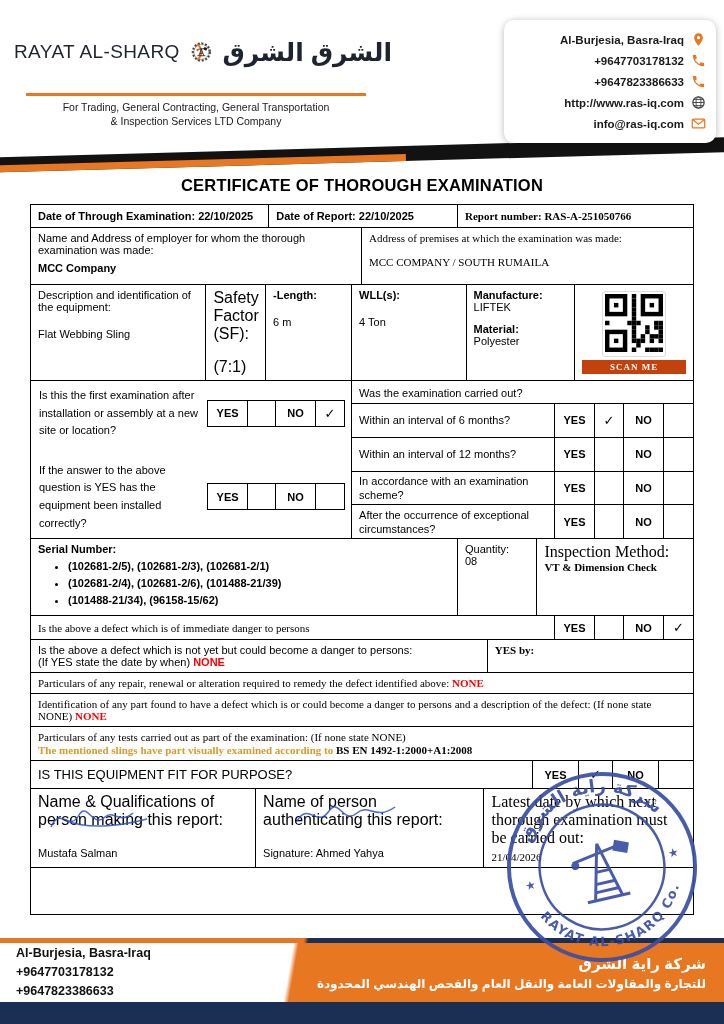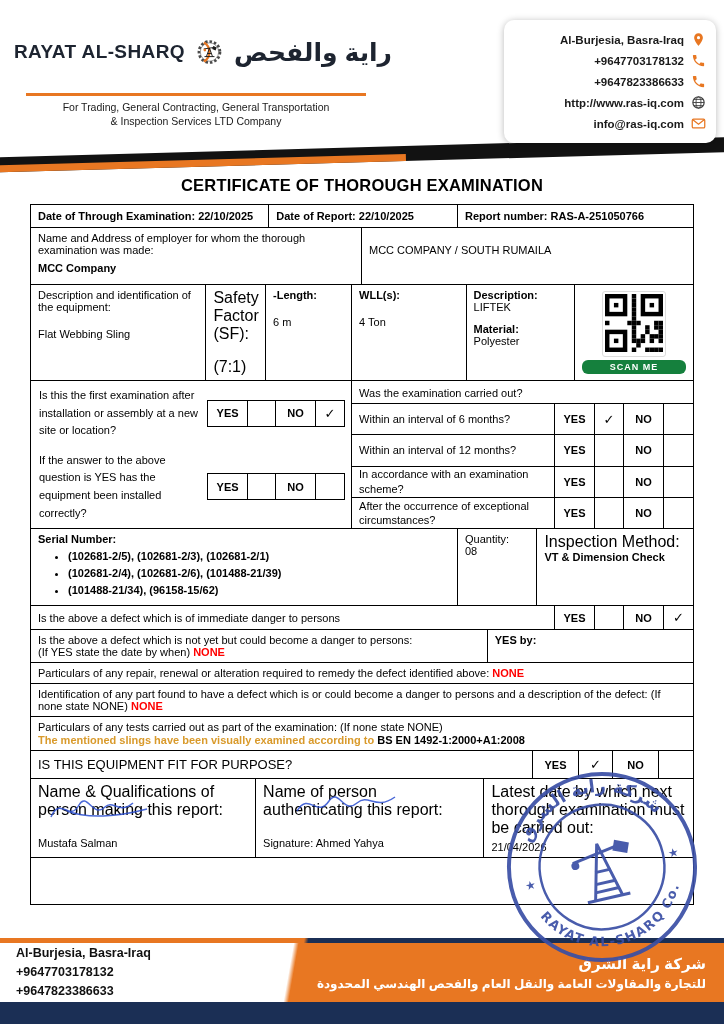--- a/index.html
+++ b/index.html
@@ -3,21 +3,21 @@
 <meta charset="utf-8">
 <style>
   * { margin:0; padding:0; box-sizing:border-box; }
   html,body { background:#fff; }
   body { width:724px; font-family:"Liberation Sans","DejaVu Sans",sans-serif; color:#000; }
   .page { position:relative; width:724px; height:1024px; background:#fff; overflow:hidden; }
 
   
   .header { position:relative; height:168px; }
   .logo-row { display:flex; align-items:center; gap:8px; padding:16px 0 0 14px; width:392px; justify-content:center; }
-  .name-en { font-size:19px; font-weight:bold; color:#1d2430; letter-spacing:.4px; white-space:nowrap; }
+  .name-en { font-size:19px; font-weight:normal; color:#1d2430; letter-spacing:.4px; white-space:nowrap; }
   .name-ar { font-size:25px; font-weight:bold; color:#1d2430; white-space:nowrap; }
   .orange-rule { width:340px; height:3px; background:#E87722; margin:5px 0 4px 26px; }
   .tagline { width:340px; margin-left:26px; text-align:center; font-size:10.5px; font-weight:normal; color:#1a1a1a; line-height:1.35; }
   .band-black { position:absolute; top:147px; left:-24px; width:790px; height:15px; background:#121212; transform:rotate(-1.6deg); }
   .band-orange { position:absolute; top:160px; left:-24px; width:430px; height:7px; background:#E87722; transform:rotate(-1.6deg); }
   .contact-card { position:absolute; top:20px; right:8px; width:212px; background:#fff; border-radius:10px; box-shadow:0 1px 7px rgba(0,0,0,.28); padding:9px 10px; z-index:6; }
   .contact-row { display:flex; align-items:center; justify-content:flex-end; gap:7px; padding:3px 0; font-size:11.5px; font-weight:bold; color:#1a1a1a; white-space:nowrap; }
   .cicon { width:15px; height:15px; flex:0 0 15px; display:inline-flex; }
   .cicon svg { width:15px; height:15px; }
 
@@ -40,45 +40,45 @@
   .r-dates { font-weight:bold; }
   .r-dates .cell { padding:5px 7px; white-space:nowrap; }
 
   .r-emp .cell { min-height:56px; }
   .r-emp .val { margin-top:6px; }
 
   .r-equip .cell { min-height:92px; }
   .gap-top { margin-top:15px; }
   .qr-cell { display:flex; flex-direction:column; align-items:center; justify-content:center; gap:3px; padding:4px; }
   .qr-frame { background:#fff; border:1px solid #ddd; padding:2px; border-radius:3px; }
-  .scanme { background:#15803d; color:#fff; font-size:9px; font-weight:bold; letter-spacing:1px; padding:2px 28px; border-radius:6px; }
-
-  
-  .q-left { width:48.5%; border-right:1px solid #000; display:flex; flex-direction:column; justify-content:center; padding:6px 6px; gap:12px; }
+  .scanme { background:#c2410c; color:#fff; font-size:9px; font-weight:bold; letter-spacing:1px; padding:2px 28px; border-radius:0; }
+
+  
+  .q-left { width:48.5%; border-right:1px solid #000; display:flex; flex-direction:column; justify-content:center; padding:6px 6px; gap:22px; }
   .q-block { display:flex; align-items:center; gap:6px; }
   .q-text { flex:1; line-height:1.6; padding-left:2px; }
   .ynbox { display:flex; border:1px solid #000; height:27px; flex:0 0 auto; }
   .ynbox > div { display:flex; align-items:center; justify-content:center; border-right:1px solid #000; font-weight:bold; }
   .ynbox > div:last-child { border-right:none; }
   .yn-l { width:40px; } .yn-c { width:28px; font-size:13px; }
   .q-right { flex:1; display:flex; flex-direction:column; }
   .qr-header { padding:6px 7px 4px; }
   .qr-row { display:flex; border-top:1px solid #000; flex:1; min-height:26px; }
   .q-lab { flex:1; padding:3px 7px; border-right:1px solid #000; display:flex; align-items:center; line-height:1.3; }
   .ycell { width:40px; border-right:1px solid #000; display:flex; align-items:center; justify-content:center; font-weight:bold; }
   .ccell { width:29px; border-right:1px solid #000; display:flex; align-items:center; justify-content:center; font-weight:bold; font-size:13px; }
   .trow .ccell:last-child, .qr-row .ccell:last-child { border-right:none; }
 
   .serial-list { margin:3px 0 2px 30px; font-weight:bold; line-height:1.55; }
 
   .fit-label { display:flex; align-items:center; font-weight:normal; font-size:13px; flex:1; }
   .fit-row .ycell { width:46px; } .fit-row .ccell { width:34px; }
   .fit-row { min-height:28px; }
 
-  .grow { flex:1; }
+  .grow { flex:1;font-family:Liberation Serif, serif; }
 
   .r-sign .cell { min-height:64px; position:relative; }
   .sig-svg { position:absolute; pointer-events:none; }
 
   
   .stamp { position:absolute; top:768px; left:503px; width:198px; height:198px; transform:rotate(-13deg); opacity:.92; z-index:10; }
 
   
   .footer { position:absolute; bottom:0; left:0; width:724px; z-index:5; }
   .footer-stripe { height:5px; background:linear-gradient(100deg,#E87722 42%, #1B2F55 42.6%); }
@@ -103,21 +103,21 @@
         <path d="M 28.5,61 A 29,29 0 0 0 28.5,11" stroke="#E87722" stroke-width="6" fill="none"></path>
         <g stroke="#1a1a1a" stroke-width="2.5" fill="none">
           <path d="M 35,48 L 43,26 L 51,48"></path>
           <path d="M 38,40 L 48,40"></path>
           <path d="M 28,28 L 56,24"></path>
           <path d="M 30,48 L 56,48"></path>
         </g>
         <path d="M 53,20 l 9,4 -3,8 -9,-4 z" fill="#1a1a1a"></path>
         <circle cx="31" cy="31" r="3.5" fill="#E87722"></circle>
       </svg>
-      <span class="name-ar">راية والفحص</span>
+      <span class="name-ar">الشرق الشرق</span>
     </div>
     <div class="orange-rule"></div>
     <div class="tagline">
       <div>For Trading, General Contracting, General Transportation</div>
       <div>&amp; Inspection Services LTD Company</div>
     </div>
 
     <div class="band-black"></div>
     <div class="band-orange"></div>
 
@@ -188,20 +188,21 @@
         <span>RAS-A-251050766</span>
       </div>
     </div>
 
     <div class="trow r-emp">
       <div class="cell" style="width:50%">
         <div>Name and Address of employer for whom the thorough examination was made:</div>
         <div class="val strong">MCC Company</div>
       </div>
       <div class="cell grow">
+        <div>Address of premises at which the examination was made:</div>
         <div class="val" style="margin-top:12px">MCC COMPANY / SOUTH RUMAILA</div>
       </div>
     </div>
 
     <div class="trow r-equip">
       <div class="cell" style="width:26.5%">
         <div>Description and identification of the equipment:</div>
         <div class="gap-top">Flat Webbing Sling</div>
       </div>
       <div class="cell lbl-sm" style="width:9%">
@@ -210,21 +211,21 @@
       </div>
       <div class="cell" style="width:13%">
         <div class="strong">-Length:</div>
         <div class="gap-top">6 m</div>
       </div>
       <div class="cell" style="width:17.3%">
         <div class="strong">WLL(s):</div>
         <div class="gap-top">4 Ton</div>
       </div>
       <div class="cell" style="width:16.4%">
-        <div class="strong">Description:</div>
+        <div class="strong">Manufacture:</div>
         <div>LIFTEK</div>
         <div class="strong" style="margin-top:10px">Material:</div>
         <div>Polyester</div>
       </div>
       <div class="cell grow qr-cell">
         <div class="qr-frame">
           <svg class="qr-grid" width="58" height="58" viewBox="0 0 52 52" fill="#000">
               <rect x="24" y="0" width="4" height="4"></rect>
               <rect x="24" y="4" width="4" height="4"></rect>
               <rect x="24" y="8" width="4" height="4"></rect>
@@ -378,21 +379,21 @@
       <div class="cell grow">
         <span>Identification of any part found to have a defect which is or could become a danger to persons and a description of the defect: (If none state NONE)</span>
         <span class="red">NONE</span>
       </div>
     </div>
 
     <div class="trow">
       <div class="cell grow">
         <div>Particulars of any tests carried out as part of the examination: (If none state NONE)</div>
         <div style="margin-top:1px">
-          <span class="gold">The mentioned slings have been visually examined according to</span>
+          <span class="gold">The mentioned slings have part visually examined according to</span>
           <span class="strong">BS EN 1492-1:2000+A1:2008</span>
         </div>
       </div>
     </div>
 
     <div class="trow fit-row">
       <div class="cell fit-label">IS THIS EQUIPMENT FIT FOR PURPOSE?</div>
       <div class="ycell">YES</div>
       <div class="ccell">✓</div>
       <div class="ycell">NO</div>

